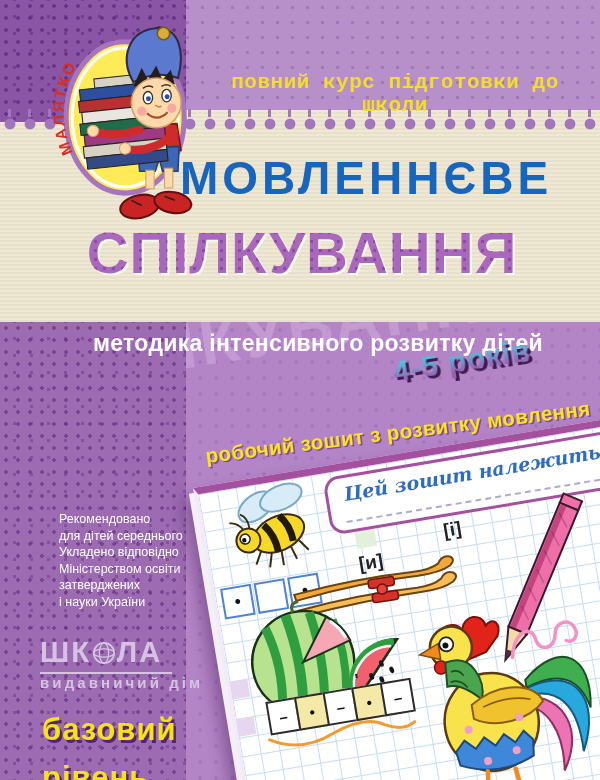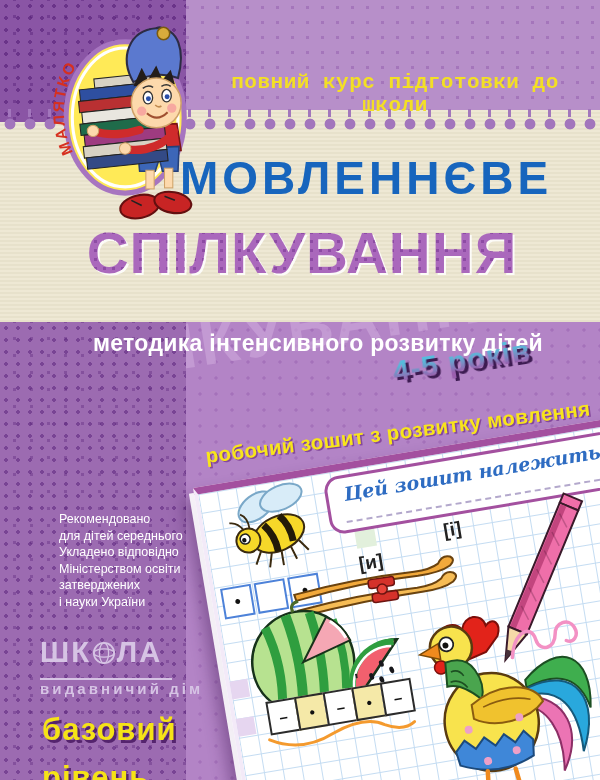--- a/index.html
+++ b/index.html
@@ -53,21 +53,21 @@
   .series{position:absolute;left:190px;top:446px;width:416px;z-index:5;white-space:nowrap;
     transform:rotate(-7.1deg);transform-origin:0 0;text-align:center;
     font-size:20.5px;font-weight:800;color:#f8e51a;letter-spacing:.4px;
     text-shadow:1.5px 1.5px 0 #84489c;}
   
   .rec{position:absolute;left:59px;top:511px;z-index:4;color:#fff;font-size:12.5px;
     line-height:16.5px;font-weight:400;}
   .rec span{display:block;}
   .publisher{position:absolute;left:40px;top:636px;z-index:4;color:#d6c3e4;}
   .pub-name{font-size:29px;font-weight:800;letter-spacing:2px;display:flex;align-items:center;
-    border-bottom:2px solid #d6c3e4;padding-bottom:9px;width:132px;}
+    border-bottom:2px solid #d6c3e4;padding-bottom:3px;width:132px;}
   .pub-sub{font-size:15px;letter-spacing:3.1px;font-weight:600;}
   .level{position:absolute;left:42px;top:698px;z-index:4;font-size:31px;font-weight:800;
     color:#f6e316;line-height:33px;text-shadow:2.5px 2.5px 0 #55246e;letter-spacing:1px;}
   .level span{display:block;margin-top:15px;}
   
   .page{position:absolute;left:193px;top:488px;width:575px;height:500px;z-index:3;
     transform:rotate(-9.5deg);transform-origin:0 0;
     background-color:#ffffff;
     background-image:linear-gradient(#c4dcf2 1px,transparent 1px),
                      linear-gradient(90deg,#c4dcf2 1px,transparent 1px);

